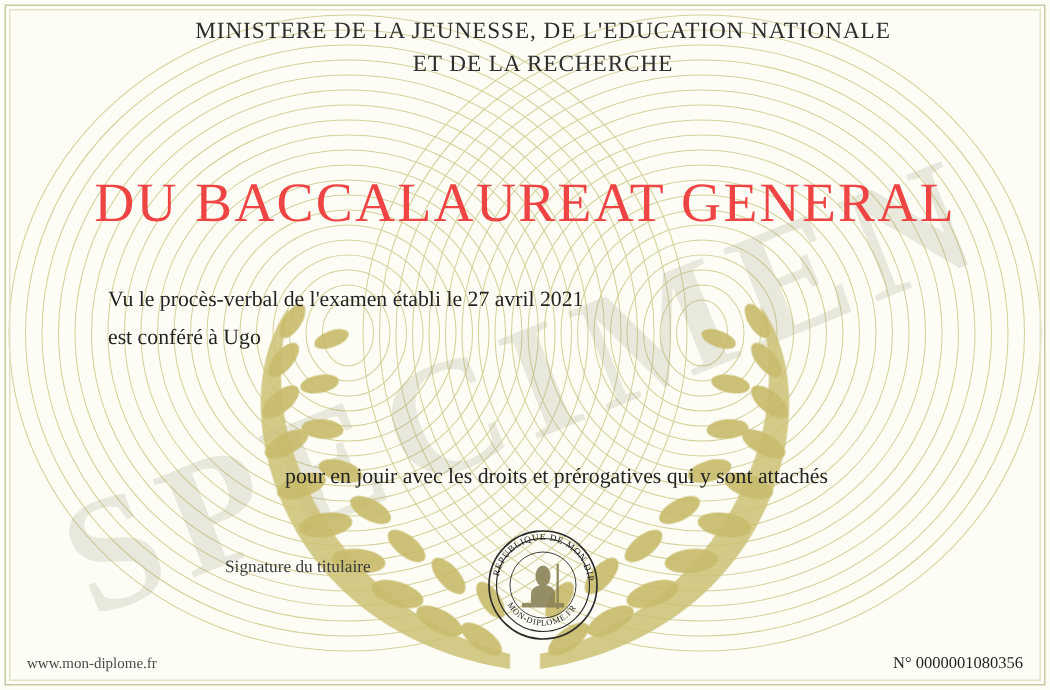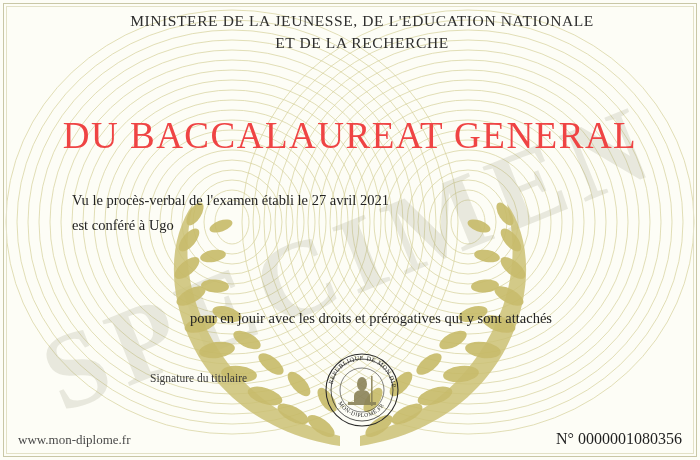--- a/index.html
+++ b/index.html
@@ -143,28 +143,28 @@
     left: 324px;
     top: 352px;
     width: 76px;
     height: 76px;
   }
 
   .footer-left {
     position: absolute;
     left: 18px;
     bottom: 12px;
-    font-size: 13px;
+    font-size: 10px;
     color: #4a4a4a;
   }
   .footer-right {
     position: absolute;
     right: 18px;
     bottom: 12px;
-    font-size: 16px;
+    font-size: 11px;
     color: #1f1f1f;
   }
 </style>
 </head>
 <body>
 
 <div id="diploma">
 
   <div class="bg-wrap">
     <svg class="rings" width="700" height="460" viewBox="0 0 700 460">

